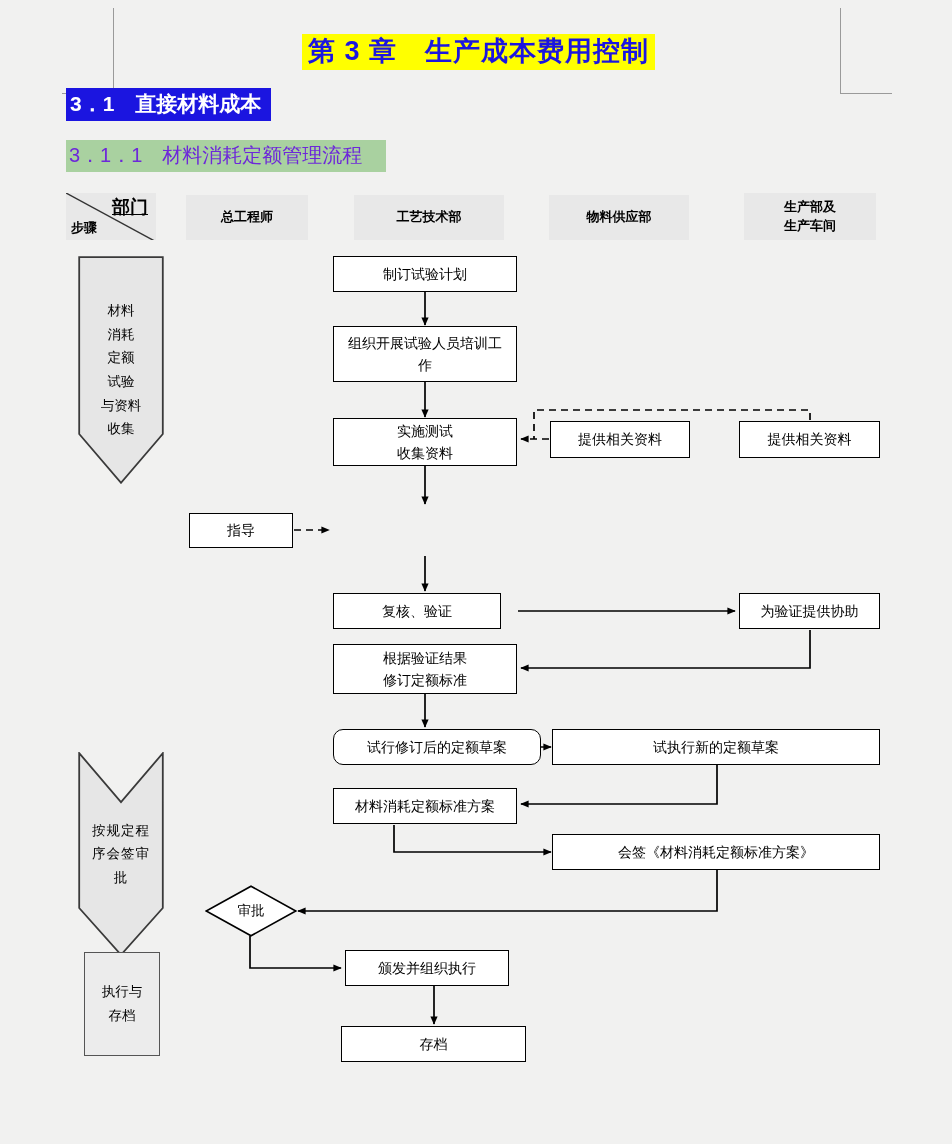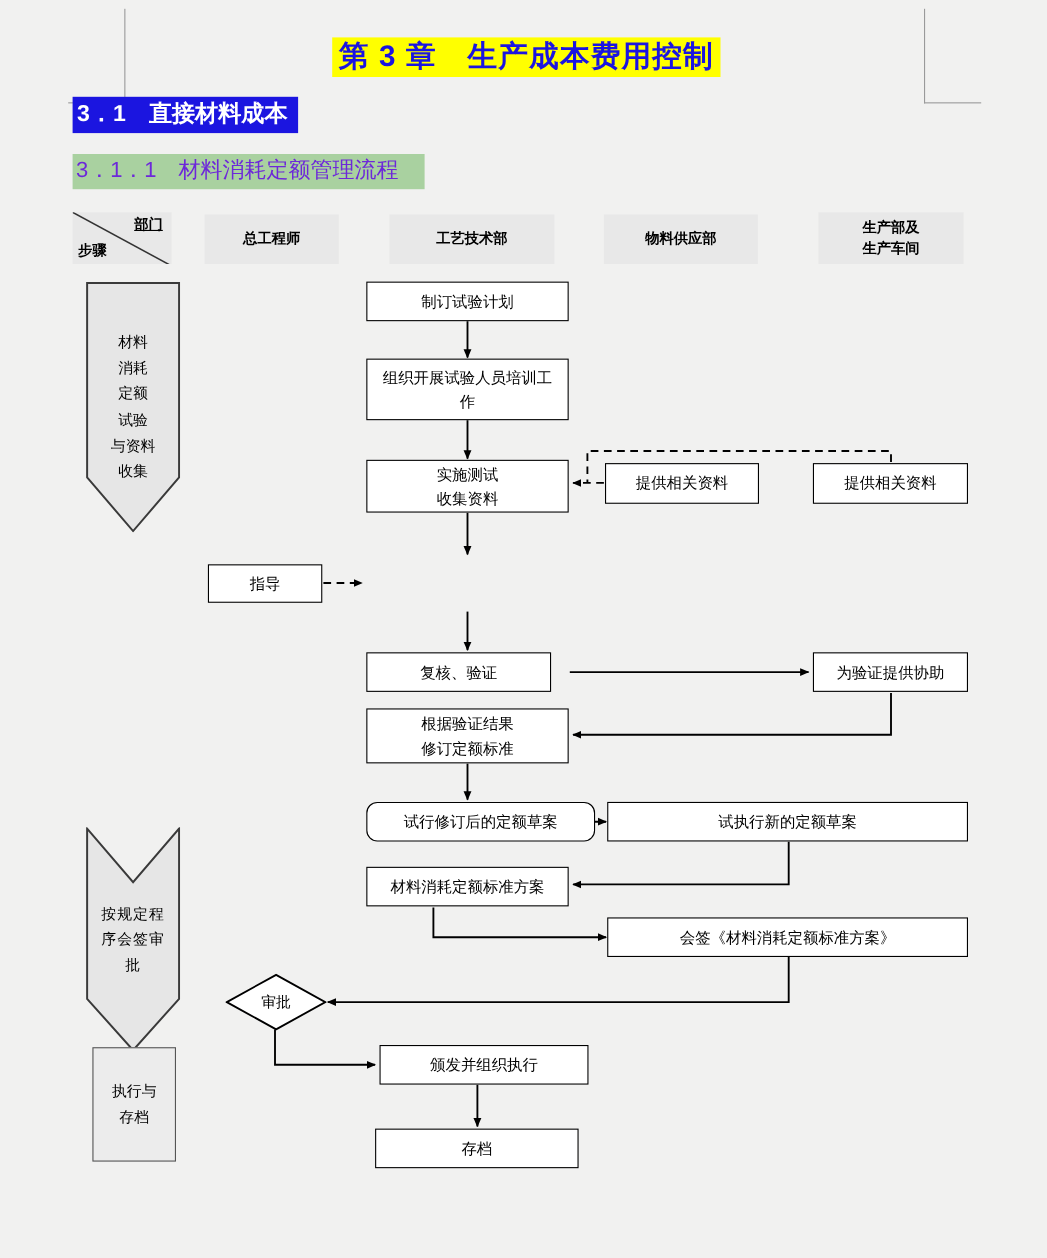--- a/index.html
+++ b/index.html
@@ -91,21 +91,21 @@
     overflow: hidden;
   }
   .hdr-corner .diag {
     position: absolute;
     left: -6px; top: -6px;
     width: 112px; height: 62px;
   }
   .hdr-corner .lbl-dept {
     position: absolute;
     right: 8px; top: 2px;
-    font-size: 13px; font-weight: bold; text-decoration: underline;
+    font-size: 18px; font-weight: bold; text-decoration: underline;
   }
   .hdr-corner .lbl-step {
     position: absolute;
     left: 5px; bottom: 3px;
     font-size: 13px; font-weight: bold;
   }
 
   
   .node {
     position: absolute;
@@ -306,17 +306,17 @@
 
   <div class="node" style="left:552px; top:834px; width:328px; height:36px;">会签《材料消耗定额标准方案》</div>
 
   <div class="diamond-wrap" style="left:205px; top:885px; width:92px; height:52px;">
     <svg width="92" height="52" viewBox="0 0 92 52">
       <polygon points="46,1.2 90.8,26 46,50.8 1.2,26" fill="#ffffff" stroke="#000" stroke-width="1.7"></polygon>
     </svg>
     <span class="dtxt">审批</span>
   </div>
 
-  <div class="node" style="left:345px; top:950px; width:190px; height:36px;">颁发并组织执行</div>
+  <div class="node" style="left:345px; top:950px; width:164px; height:36px;">颁发并组织执行</div>
 
   <div class="node" style="left:341px; top:1026px; width:185px; height:36px;">存档</div>
 
 </div>
 
 </body></html>

